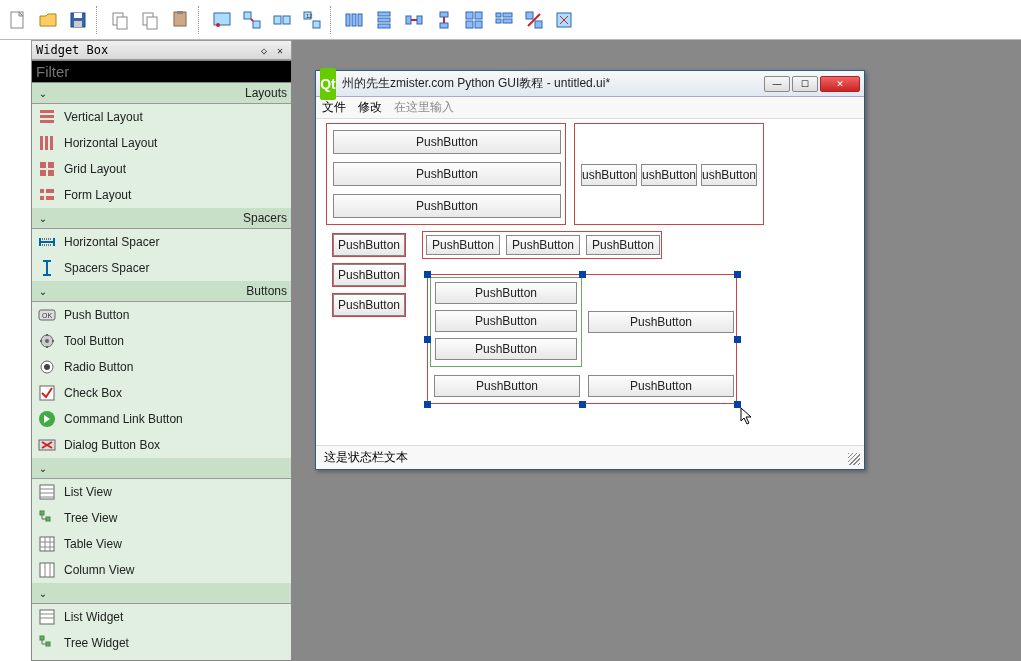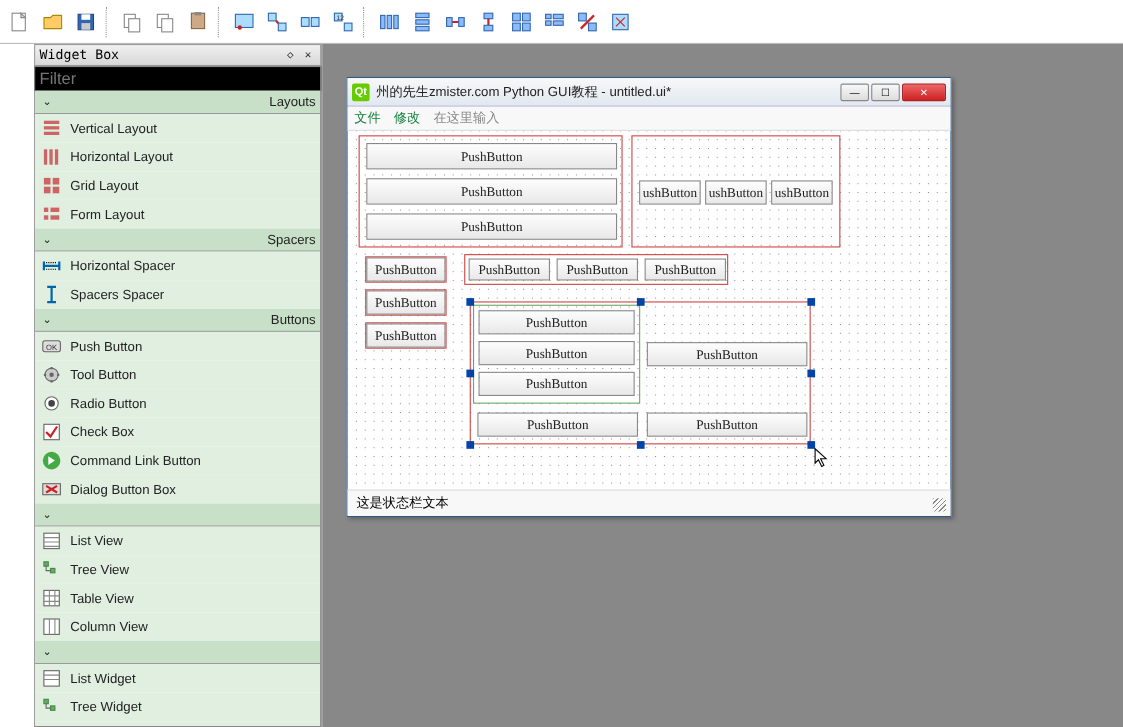--- a/index.html
+++ b/index.html
@@ -25,39 +25,39 @@
 .wb-cat-label { flex: 1; text-align: right; }
 .wb-item { display: flex; align-items: center; padding: 4px 6px; background: #e0efe0; font-size: 12px; color:#222; }
 .wb-icon { width: 18px; height: 18px; margin-right: 8px; display:flex; align-items:center; justify-content:center; }
 
 
 .canvas { flex: 1; background: #888; position: relative; }
 
 
 .designwin { position: absolute; left: 22px; top: 30px; width: 550px; height: 400px; background: #fff; border: 1px solid #2a5a8a; box-shadow: 2px 2px 4px rgba(0,0,0,0.3); }
 .titlebar { height: 26px; background: linear-gradient(#f8f8f8,#e0e8f0); border-bottom: 1px solid #aac; display: flex; align-items: center; padding: 0 4px; }
-.titlebar .logo { width: 16px; height: 16px; background:#6c0; border-radius:2px; margin-right:6px; display:flex; align-items:center; justify-content:center; color:#fff; font-size:10px; font-weight:bold; }
+.titlebar .logo { width: 16px; height: 32px; background:#6c0; border-radius:2px; margin-right:6px; display:flex; align-items:center; justify-content:center; color:#fff; font-size:14px; font-weight:bold; }
 .titlebar .title { flex: 1; font-size: 12px; color:#222; }
 .win-btn { width: 26px; height: 16px; margin-left: 2px; border: 1px solid #888; background: linear-gradient(#f8f8f8,#ddd); display:flex; align-items:center; justify-content:center; font-size:9px; border-radius:2px; }
 .win-close { background: linear-gradient(#e66,#c22); border-color:#a22; color:#fff; width:40px; }
 
 .menubar { height: 22px; background: #f8f8f8; display: flex; align-items: center; padding: 0 6px; gap: 12px; font-size: 12px; border-bottom: 1px solid #ddd; }
-.menuitem { color:#15803d; }
+.menuitem { color:#000000; }
 .menuitem.hint { color:#888; }
 
 .designbody { position: absolute; left: 0; top: 48px; right:0; bottom: 26px;
   background-image: radial-gradient(circle, #888 0.5px, transparent 0.5px);
   background-size: 8px 8px; background-position: 4px 4px;
 }
 .statusbar { position:absolute; bottom:0; left:0; right:0; height: 24px; background:#f8f8f8; display:flex; align-items:center; padding: 0 8px; font-size:12px; border-top: 1px solid #ddd; }
 .resize-grip { position:absolute; right:4px; bottom:4px; width:12px; height:12px; background: repeating-linear-gradient(135deg,#888 0,#888 1px,transparent 1px,transparent 3px); }
 
 
 .frame { position:absolute; border: 1px solid #c44; }
-.pbtn { background: linear-gradient(#fdfdfd,#e8e8e8); border: 1px solid #888; font-family: Liberation Serif, serif; font-size: 12px; display:flex; align-items:center; justify-content:center; color:#222; }
+.pbtn { background: linear-gradient(#fdfdfd,#e8e8e8); border: 1px solid #888; font-family: Liberation Sans, sans-serif; font-size: 12px; display:flex; align-items:center; justify-content:center; color:#222; }
 
 
 .sel-handle { position:absolute; width:7px; height:7px; background:#04a; }
 
 .cursor { position:absolute; }
 
 
 .wb-tree::-webkit-scrollbar { width: 16px; }
 .wb-tree::-webkit-scrollbar-track { background:#eee; }
 .wb-tree::-webkit-scrollbar-thumb { background:#ccc; border:1px solid #999; }

